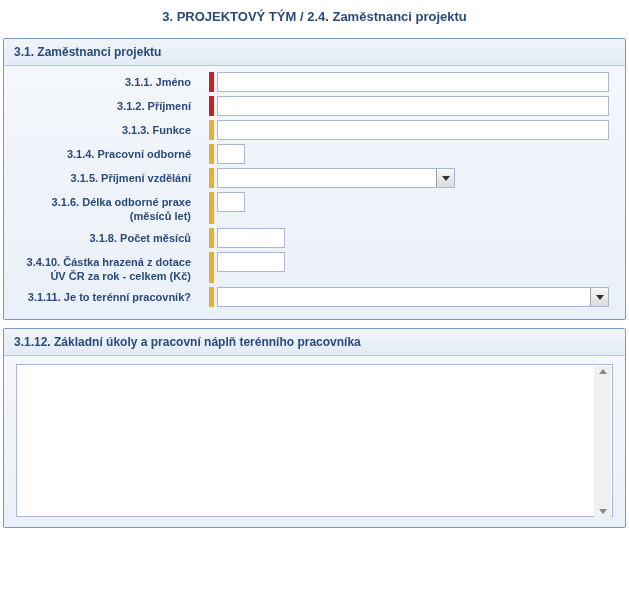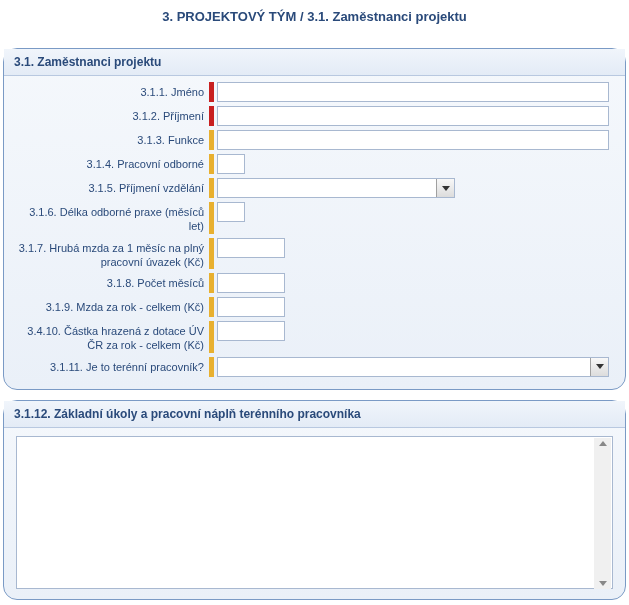--- a/index.html
+++ b/index.html
@@ -15,24 +15,23 @@
     }
     .page-title {
       text-align: center;
       color: #2a4a7a;
       font-weight: bold;
       font-size: 13px;
       padding: 6px 0 14px 0;
     }
     .panel {
       border: 1px solid #7a9ac5;
-      border-radius: 14px;
+      border-radius: 2px;
       background: linear-gradient(to bottom, #f5f8fc 0%, #eaf0f8 100%);
       margin-bottom: 8px;
-      margin-top: 10px;
     }
     .panel-header {
       color: #2a4a7a;
       font-weight: bold;
       font-size: 12px;
       padding: 6px 10px;
       border-bottom: 1px solid #b8c8e0;
       background: linear-gradient(to bottom, #f0f5fb 0%, #e3ebf6 100%);
     }
     .panel-body {
@@ -40,22 +39,22 @@
     }
     .form-row {
       display: flex;
       align-items: flex-start;
       margin-bottom: 4px;
     }
     .form-label {
       width: 195px;
       text-align: right;
       color: #2a4a7a;
-      font-weight: normal;
-      padding-right: 5px;
+      font-weight: bold;
+      padding-right: 18px;
       padding-top: 3px;
       line-height: 1.3;
     }
     .marker {
       width: 5px;
       align-self: stretch;
       margin-right: 3px;
       min-height: 20px;
     }
     .marker.red { background: #c82020; }
@@ -136,21 +135,21 @@
       border-left: 4px solid transparent;
       border-right: 4px solid transparent;
       margin: 3px 0;
     }
     .scroll-arrow.up { border-bottom: 5px solid #888; }
     .scroll-arrow.down { border-top: 5px solid #888; }
   </style>
 </head>
 <body>
 
-<div class="page-title">3. PROJEKTOVÝ TÝM / 3.1. Zaměstnanci projektu</div>
+<div class="page-title">3. PROJEKTOVÝ TÝM / 2.4. Zaměstnanci projektu</div>
 
 <div class="panel">
   <div class="panel-header">3.1. Zaměstnanci projektu</div>
   <div class="panel-body">
 
     <div class="form-row">
       <div class="form-label">3.1.1. Jméno</div>
       <div class="marker red"></div>
       <input class="form-input w-full" type="text" value="" style="">
     </div>
@@ -183,37 +182,27 @@
           </div>
       </div>
     </div>
 
     <div class="form-row">
       <div class="form-label">3.1.6. Délka odborné praxe (měsíců let)</div>
       <div class="marker orange"></div>
       <input class="form-input w-xs" type="text" value="" style="">
     </div>
 
-    <div class="form-row">
-      <div class="form-label">3.1.7. Hrubá mzda za 1 měsíc na plný pracovní úvazek (Kč)</div>
+
+    <div class="form-row">
+      <div class="form-label">3.1.8. Počet měsíců</div>
       <div class="marker orange"></div>
       <input class="form-input w-sm" type="text" value="" style="">
     </div>
 
-    <div class="form-row">
-      <div class="form-label">3.1.8. Počet měsíců</div>
-      <div class="marker orange"></div>
-      <input class="form-input w-sm" type="text" value="" style="">
-    </div>
-
-    <div class="form-row">
-      <div class="form-label">3.1.9. Mzda za rok - celkem (Kč)</div>
-      <div class="marker orange"></div>
-      <input class="form-input w-sm" type="text" value="" style="">
-    </div>
 
     <div class="form-row">
       <div class="form-label">3.4.10. Částka hrazená z dotace ÚV ČR za rok - celkem (Kč)</div>
       <div class="marker orange"></div>
       <input class="form-input w-sm" type="text" value="" style="">
     </div>
 
     <div class="form-row">
       <div class="form-label">3.1.11. Je to terénní pracovník?</div>
       <div class="marker orange"></div>

